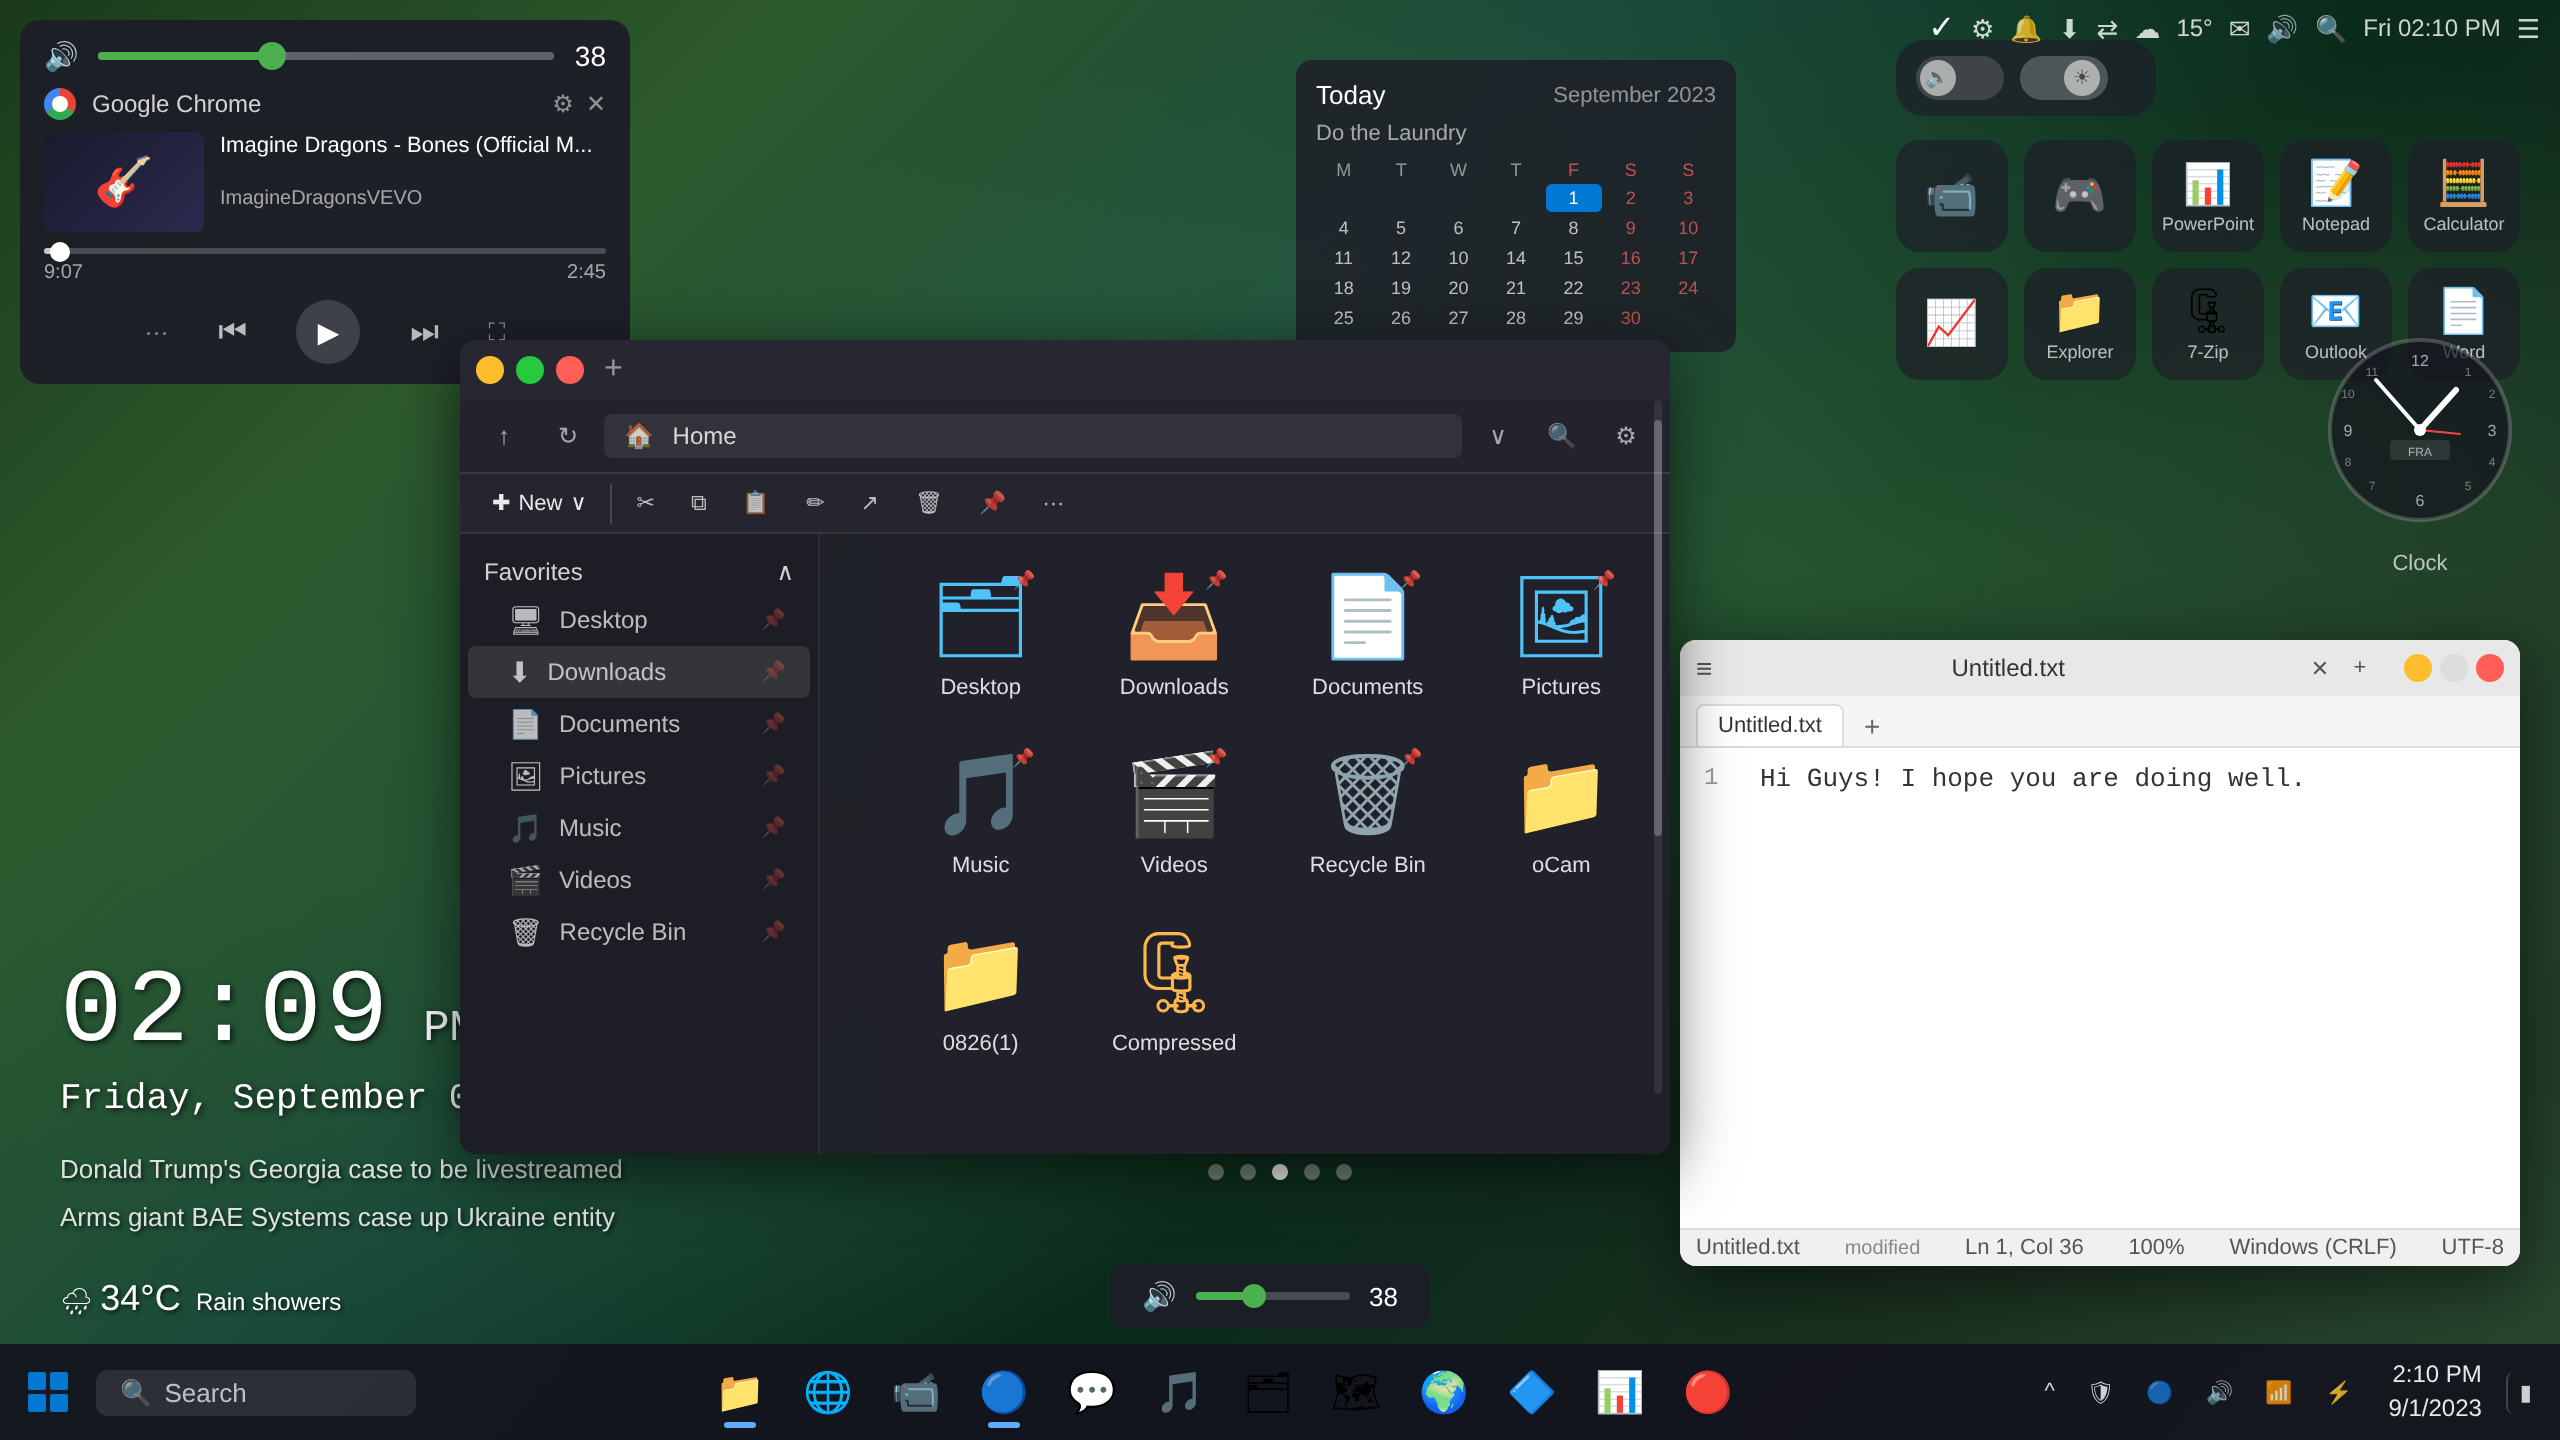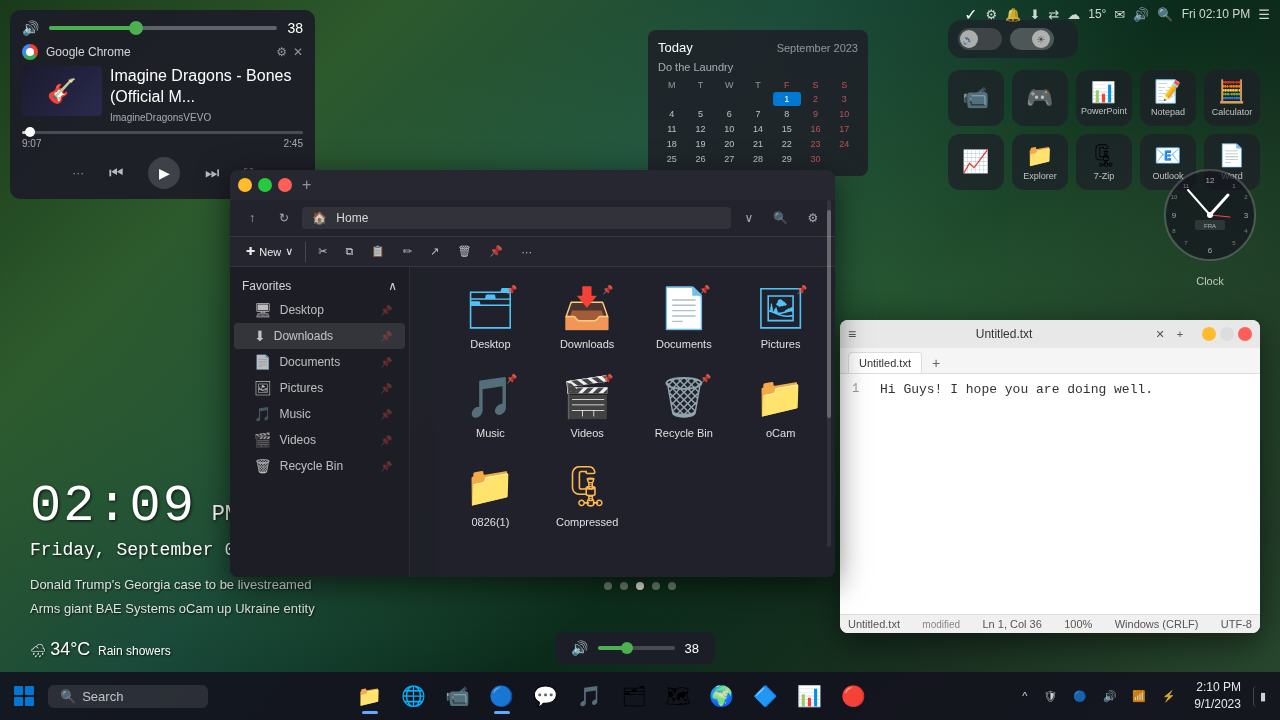--- a/index.html
+++ b/index.html
@@ -285,21 +285,21 @@
       background: linear-gradient(135deg, #1a1a2e, #2a2a4e);
       border-radius: 4px;
       overflow: hidden;
       flex-shrink: 0;
       display: flex;
       align-items: center;
       justify-content: center;
       font-size: 20px;
     }
     .video-info { flex: 1; }
-    .video-title { color: white; font-size: 16px; line-height: 1.3; margin-bottom: 4px; }
+    .video-title { color: white; font-size: 11px; line-height: 1.3; margin-bottom: 14px; }
     .video-channel { color: rgba(255,255,255,0.6); font-size: 10px; }
 
     .player-progress {
       margin-top: 8px;
     }
     .progress-bar {
       height: 3px;
       background: rgba(255,255,255,0.2);
       border-radius: 2px;
       margin-bottom: 4px;
@@ -1182,21 +1182,21 @@
     <span class="time-display">02:09</span>
     <span class="time-ampm">PM</span>
   </div>
   <div class="date-display">Friday, September 01</div>
 </div>
 
 <div class="desktop-greeting">Good afternoon, 0!</div>
 
 <div class="desktop-news">
   <div>Donald Trump's Georgia case to be livestreamed</div>
-  <div>Arms giant BAE Systems oCam up Ukraine entity</div>
+  <div>Arms giant BAE Systems case up Ukraine entity</div>
 </div>
 
 <div class="weather-widget">
   <span>🌧</span>
   <span class="weather-temp">34°C</span>
   <span style="font-size:12px;margin-left:4px;">Rain showers</span>
 </div>
 
 <div class="dots-indicator">
   <div class="dot"></div>

